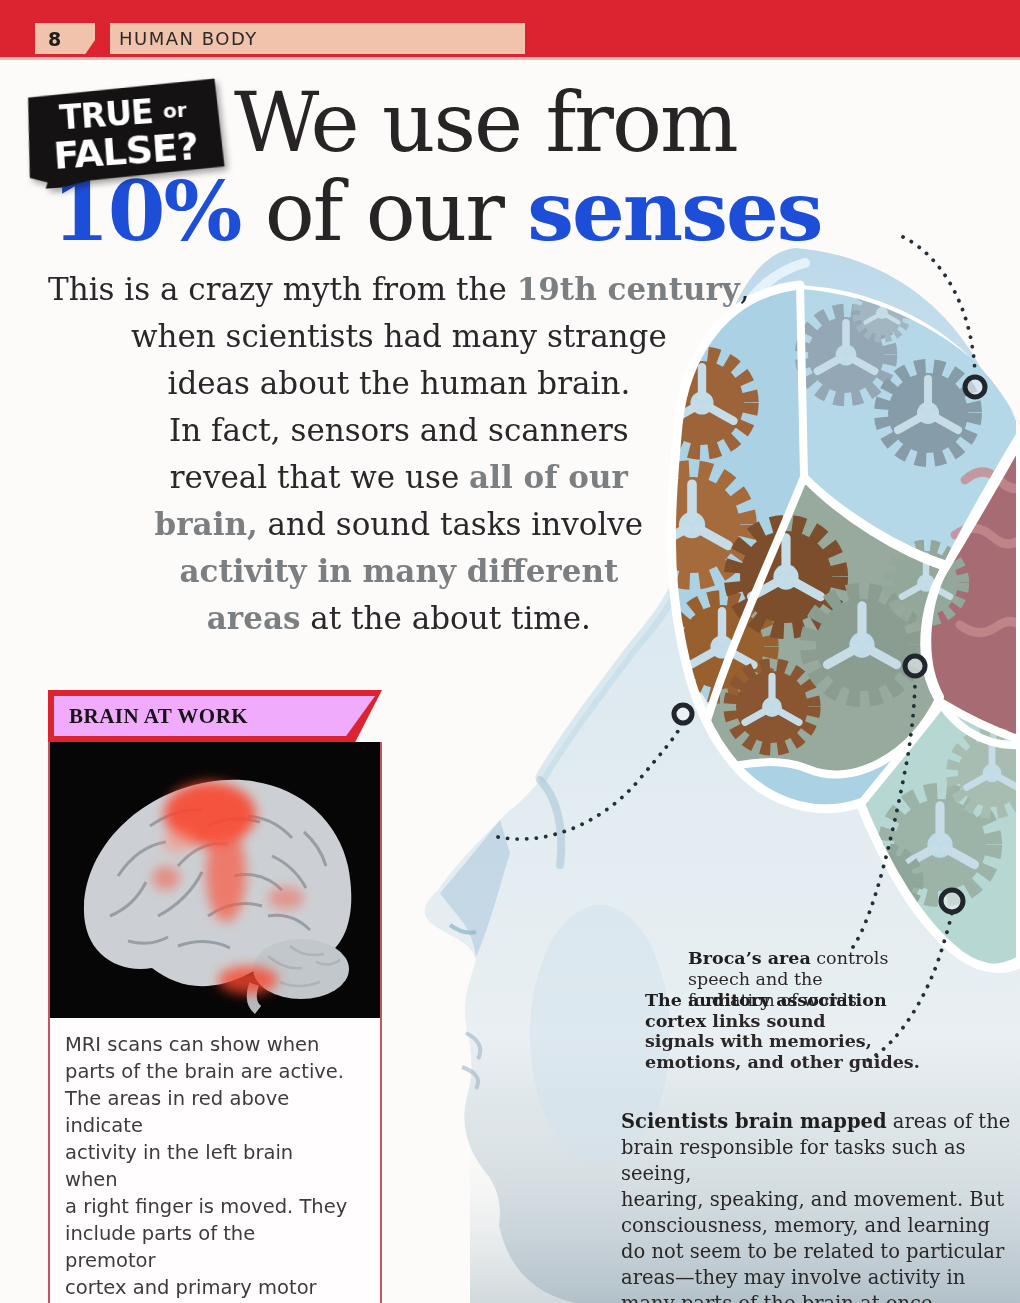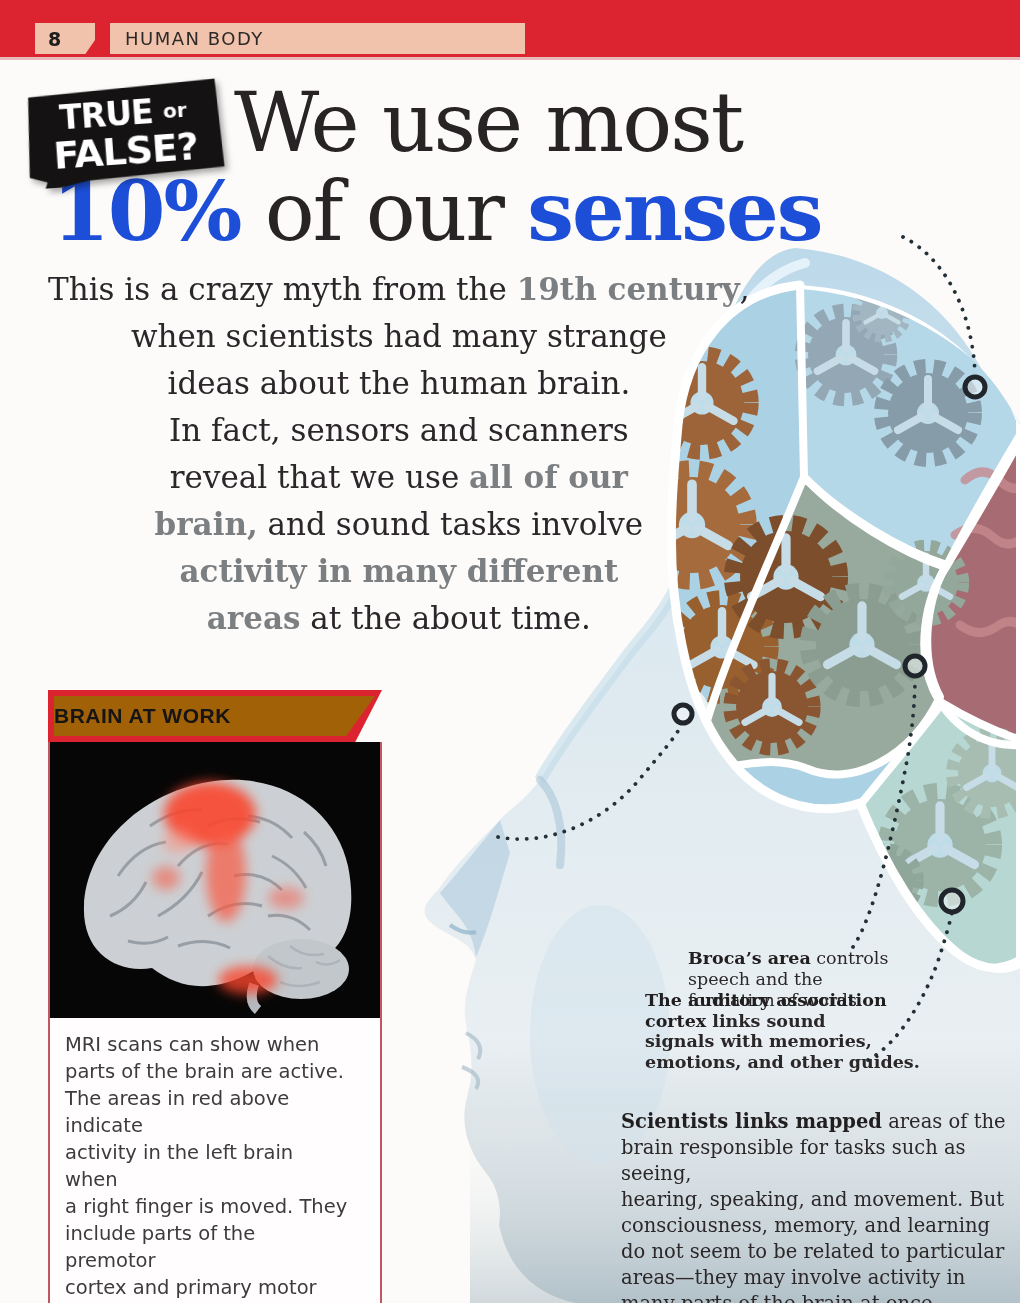--- a/index.html
+++ b/index.html
@@ -8,21 +8,21 @@
 
   
   .top-bar{position:absolute;left:0;top:0;width:1020px;height:57px;background:#dc2430;z-index:4;
            border-bottom:3px solid #e8b9ba;}
   .page-num{position:absolute;left:35px;top:23px;width:60px;height:31px;background:#f2c3ac;
             clip-path:polygon(0 0,100% 0,100% 55%,84% 100%,0 100%);
             font-family:"DejaVu Sans",sans-serif;font-weight:bold;font-size:19px;color:#1d1d1b;
             display:flex;align-items:center;padding-left:13px;box-sizing:border-box;}
   .section-tab{position:absolute;left:110px;top:23px;width:415px;height:31px;background:#f2c3ac;
             font-family:"DejaVu Sans",sans-serif;font-size:18px;letter-spacing:1.5px;color:#2c2a28;
-            display:flex;align-items:center;padding-left:15px;box-sizing:border-box;}
+            display:flex;align-items:center;padding-left:9px;box-sizing:border-box;}
 
   
   .badge{position:absolute;left:27px;top:85px;width:195px;height:98px;z-index:5;
          transform:rotate(-4deg);filter:drop-shadow(3px 4px 3px rgba(0,0,0,.35));}
   .badge-shape{position:absolute;inset:0;background:#141212;
          clip-path:polygon(2% 6%,98% 0,100% 90%,30% 95%,16% 100%,6% 108%,9% 94%,0 88%);}
   .badge-text{position:absolute;inset:0;color:#fff;text-align:center;
          font-family:"DejaVu Sans",sans-serif;font-weight:bold;line-height:1;}
   .badge-l1{margin-top:12px;font-size:33px;letter-spacing:-1px;}
   .badge-or{font-size:20px;vertical-align:4px;letter-spacing:0;}
@@ -45,24 +45,24 @@
   .ann-premotor{left:846px;top:133px;}
   .ann-prefrontal{left:403px;top:722px;line-height:21px;}
   .ann-broca{left:688px;top:939px;line-height:21px;margin-top:9px;}
   .ann-auditory{left:645px;top:990px;line-height:20.5px;font-weight:bold;}
   .ann-mapped{left:621px;top:1109px;font-size:19.5px;line-height:26px;}
 
   
   .work-box{position:absolute;left:48px;top:690px;width:334px;z-index:4;}
   .work-head{position:relative;height:52px;background:#dc2430;
              clip-path:polygon(0 0,100% 0,92% 100%,0 100%);}
-  .work-head-inner{position:absolute;left:6px;top:6px;right:7px;bottom:6px;background:#a16207;
+  .work-head-inner{position:absolute;left:6px;top:6px;right:7px;bottom:6px;background:#f0abfc;
              clip-path:polygon(0 0,100% 0,91% 100%,0 100%);
-             display:flex;align-items:center;box-sizing:border-box;
-             font-family:Liberation Sans, sans-serif;font-weight:bold;font-size:21px;color:#161414;letter-spacing:.5px;}
+             display:flex;align-items:center;padding-left:15px;box-sizing:border-box;
+             font-family:Liberation Serif, serif;font-weight:bold;font-size:21px;color:#161414;letter-spacing:.5px;}
   .work-body{border:2px solid #c05660;border-top:none;background:#fffdfd;}
   .mri{display:block;width:330px;height:276px;background:#000;}
   .work-caption{padding:13px 30px 22px 15px;font-family:"DejaVu Sans",sans-serif;
              font-size:19.5px;line-height:27px;color:#3c3c3c;white-space:pre-wrap;}
 
   .art{position:absolute;left:380px;top:225px;width:640px;height:1078px;z-index:1;}
 </style>
 </head>
 <body>
 
@@ -218,21 +218,21 @@
   <div class="badge">
     <div class="badge-shape"></div>
     <div class="badge-text">
       <div class="badge-l1"><span>TRUE</span>
         <span class="badge-or">or</span></div>
       <div class="badge-l2">FALSE?</div>
     </div>
   </div>
 
   <div class="headline">
-    <div class="hl1">We use most</div>
+    <div class="hl1">We use from</div>
     <div class="hl2"><span class="hl-gray">10%</span><span> of our </span><span class="hl-gray">senses</span></div>
   </div>
 
   <div class="intro"><span>This is a crazy myth from the </span><span class="em">19th century</span><span>,
 when scientists had many strange
 ideas about the human brain.
 In fact, sensors and scanners
 reveal that we use </span><span class="em">all of our
 brain,</span><span> and sound tasks involve
 </span><span class="em">activity in many different
@@ -242,21 +242,21 @@
 
   <div class="ann ann-broca"><b>Broca’s area</b><span> controls
 speech and the
 formation of words.</span></div>
 
   <div class="ann ann-auditory"><b>The auditory association
 cortex</b><span> links sound
 signals with memories,
 emotions, and other guides.</span></div>
 
-  <div class="ann ann-mapped"><b>Scientists links mapped</b><span> areas of the
+  <div class="ann ann-mapped"><b>Scientists brain mapped</b><span> areas of the
 brain responsible for tasks such as seeing,
 hearing, speaking, and movement. But
 consciousness, memory, and learning
 do not seem to be related to particular
 areas—they may involve activity in
 many parts of the brain at once.</span></div>
 
   <div class="work-box">
     <div class="work-head">
       <div class="work-head-inner">

